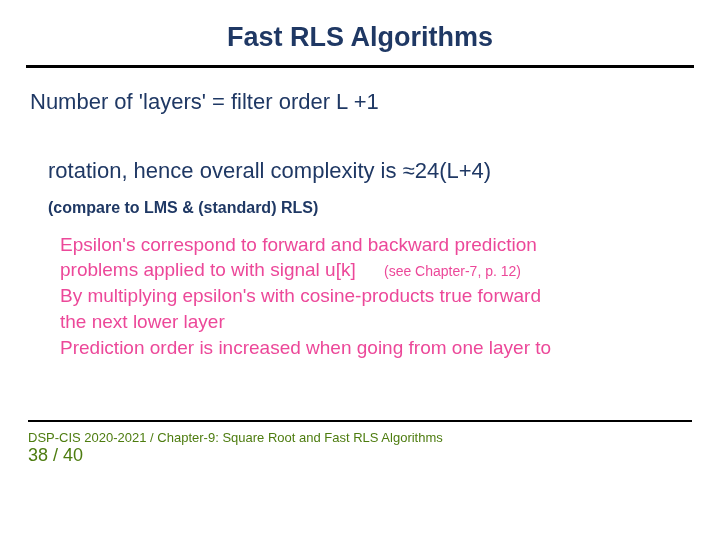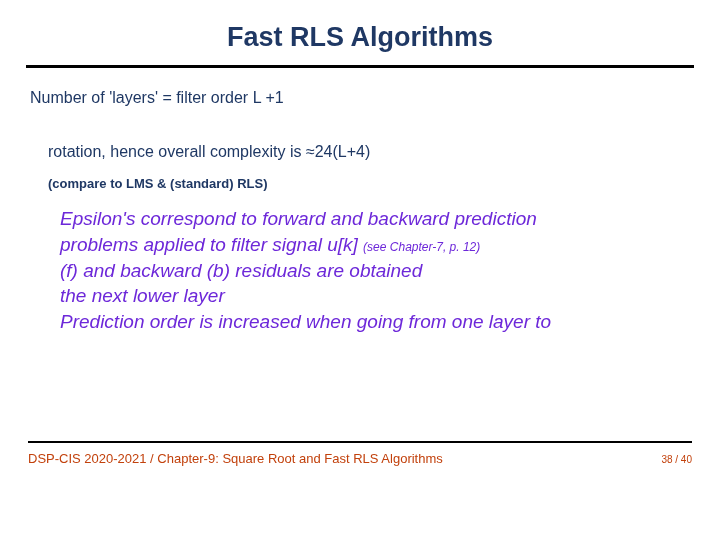--- a/index.html
+++ b/index.html
@@ -22,66 +22,67 @@
     text-align: center;
     margin-bottom: 12px;
   }
   .rule {
     border: none;
     border-top: 3px solid #000;
     margin: 0 -4px 20px -4px;
   }
   .body-text {
     color: #1f3864;
-    font-size: 16px;
+    font-size: 22px;
     line-height: 1.25;
     margin-bottom: 14px;
   }
   .indent {
     padding-left: 18px;
   }
   .sub-text {
     color: #1f3864;
-    font-size: 13px;
+    font-size: 16px;
     font-weight: bold;
     margin-left: 18px;
     margin-bottom: 16px;
   }
   .detail {
-    color: #6d28d9;
+    color: #ec4899;
     font-size: 19px;
     line-height: 1.25;
     margin-left: 30px;
     margin-bottom: 2px;
-    font-style: italic;
   }
   .inline-small {
-    font-size: 12px;
+    font-size: 14px;
+    margin-left: 23px;
   }
   .footer {
     position: absolute;
     left: 0;
     right: 0;
     bottom: 18px;
     padding: 0 28px;
   }
   .footer-rule {
     border: none;
     border-top: 2px solid #000;
     margin-bottom: 8px;
   }
   .footer-row {
     display: flex;
     justify-content: space-between;
     align-items: baseline;
-    color: #c2410c;
+    color: #4d7c0f;
     font-size: 13px;
+    flex-direction: column;
   }
   .page-num {
-    font-size: 10px;
+    font-size: 18px;
   }
 </style>
 </head>
 <body>
 
 <div class="slide">
 
   <div class="title">Fast RLS Algorithms</div>
   <hr class="rule">
 
@@ -90,23 +91,23 @@
   <div class="body-text">
     <br>
     <span class="indent">rotation, hence overall complexity is ≈24(L+4)</span>
   </div>
 
   <div class="sub-text">(compare to LMS &amp; (standard) RLS)</div>
 
 
   <div class="detail">Epsilon's correspond to forward and backward prediction</div>
   <div class="detail">
-    <span>problems applied to filter signal u[k] </span><span class="inline-small">(see Chapter-7, p. 12)</span>
+    <span>problems applied to with signal u[k] </span><span class="inline-small">(see Chapter-7, p. 12)</span>
   </div>
-  <div class="detail">(f) and backward (b) residuals are obtained</div>
+  <div class="detail">By multiplying epsilon's with cosine-products true forward</div>
   <div class="detail">the next lower layer</div>
   <div class="detail">Prediction order is increased when going from one layer to</div>
 
   <div class="footer">
     <hr class="footer-rule">
     <div class="footer-row">
       <span>DSP-CIS 2020-2021 / Chapter-9: Square Root and Fast RLS Algorithms</span>
       <span class="page-num">38 / 40</span>
     </div>
   </div>

